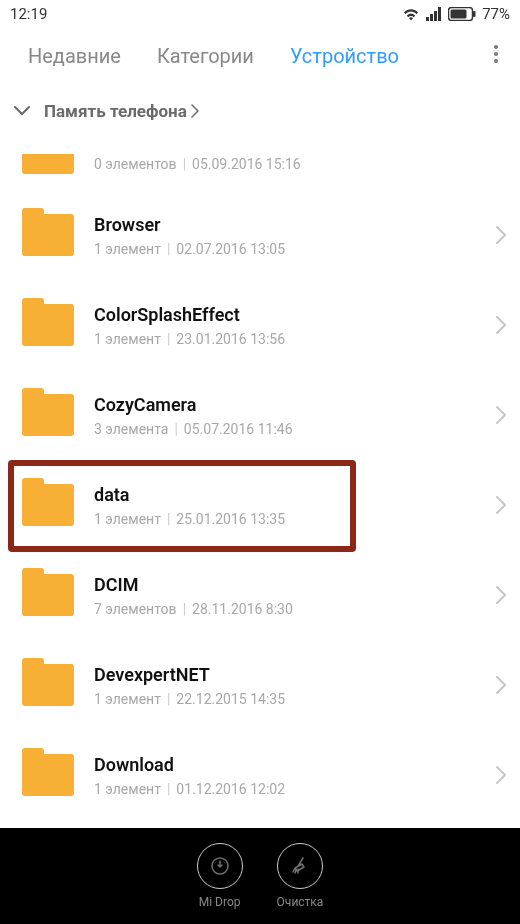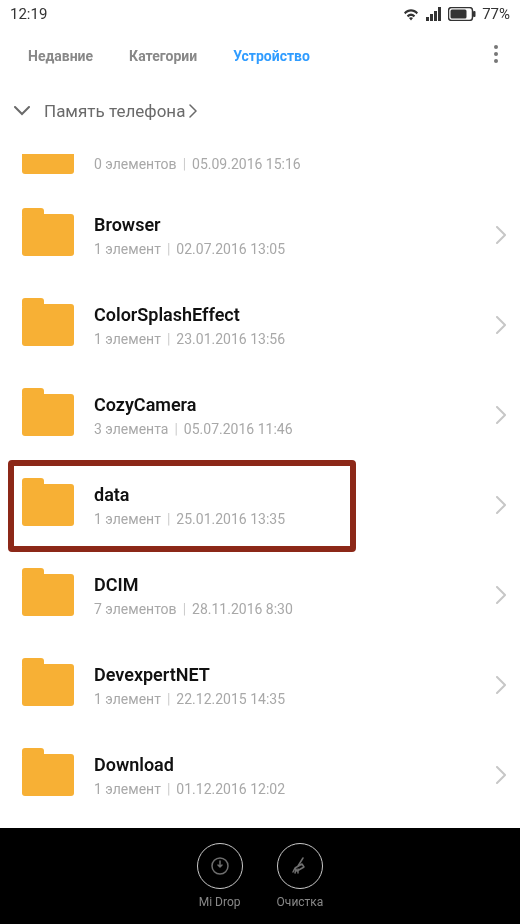--- a/index.html
+++ b/index.html
@@ -35,44 +35,44 @@
     .status-right svg {
       display: block;
     }
     .tab-bar {
       height: 56px;
       display: flex;
       align-items: center;
       padding: 0 10px;
     }
     .tab {
-      font-size: 14px;
+      font-size: 20px;
       color: #888;
       padding: 0 18px;
       height: 100%;
       display: flex;
       align-items: center;
-      font-weight: bold;
     }
     .tab.active {
       color: #2f9cff;
     }
     .tab-more {
       margin-left: auto;
       padding: 0 12px;
       color: #777;
     }
     .breadcrumb {
       height: 54px;
       display: flex;
       align-items: center;
       padding: 0 14px;
       color: #6a6a6a;
       font-size: 17px;
       gap: 14px;
+      font-weight: bold;
     }
     .breadcrumb-text {
       display: flex;
       align-items: center;
     }
     .folder-list {
       padding: 0;
     }
     .folder-row {
       display: flex;

